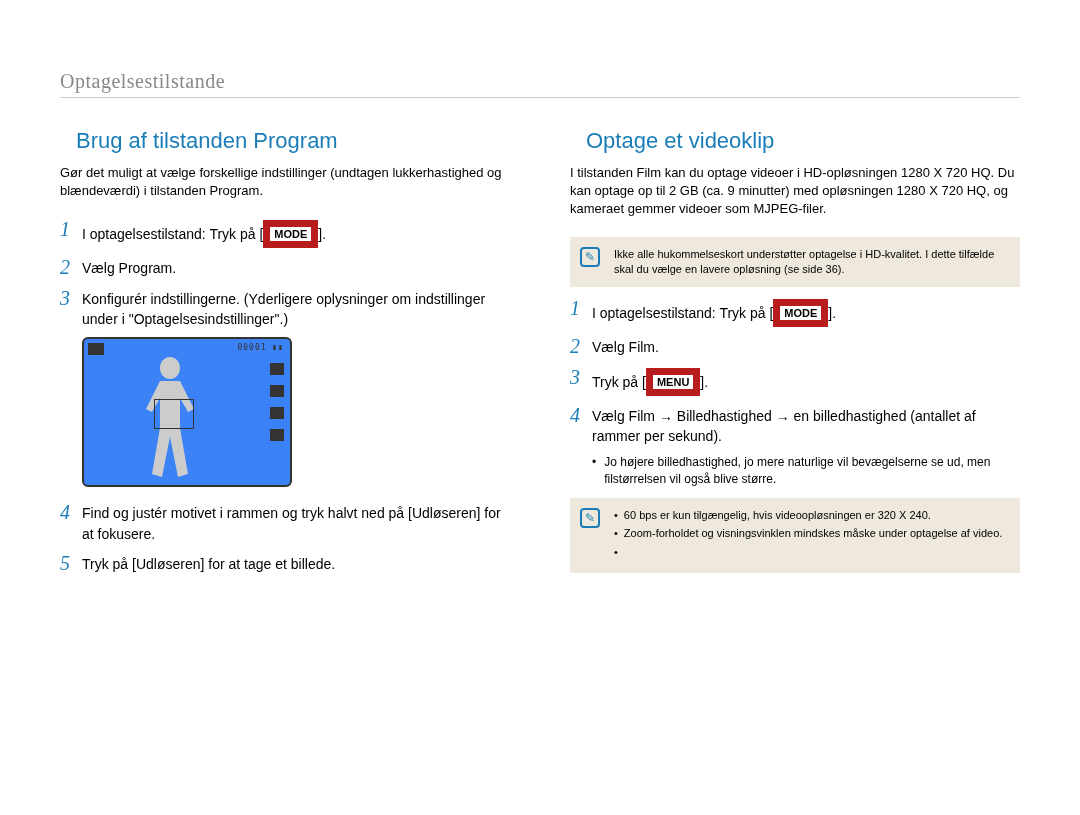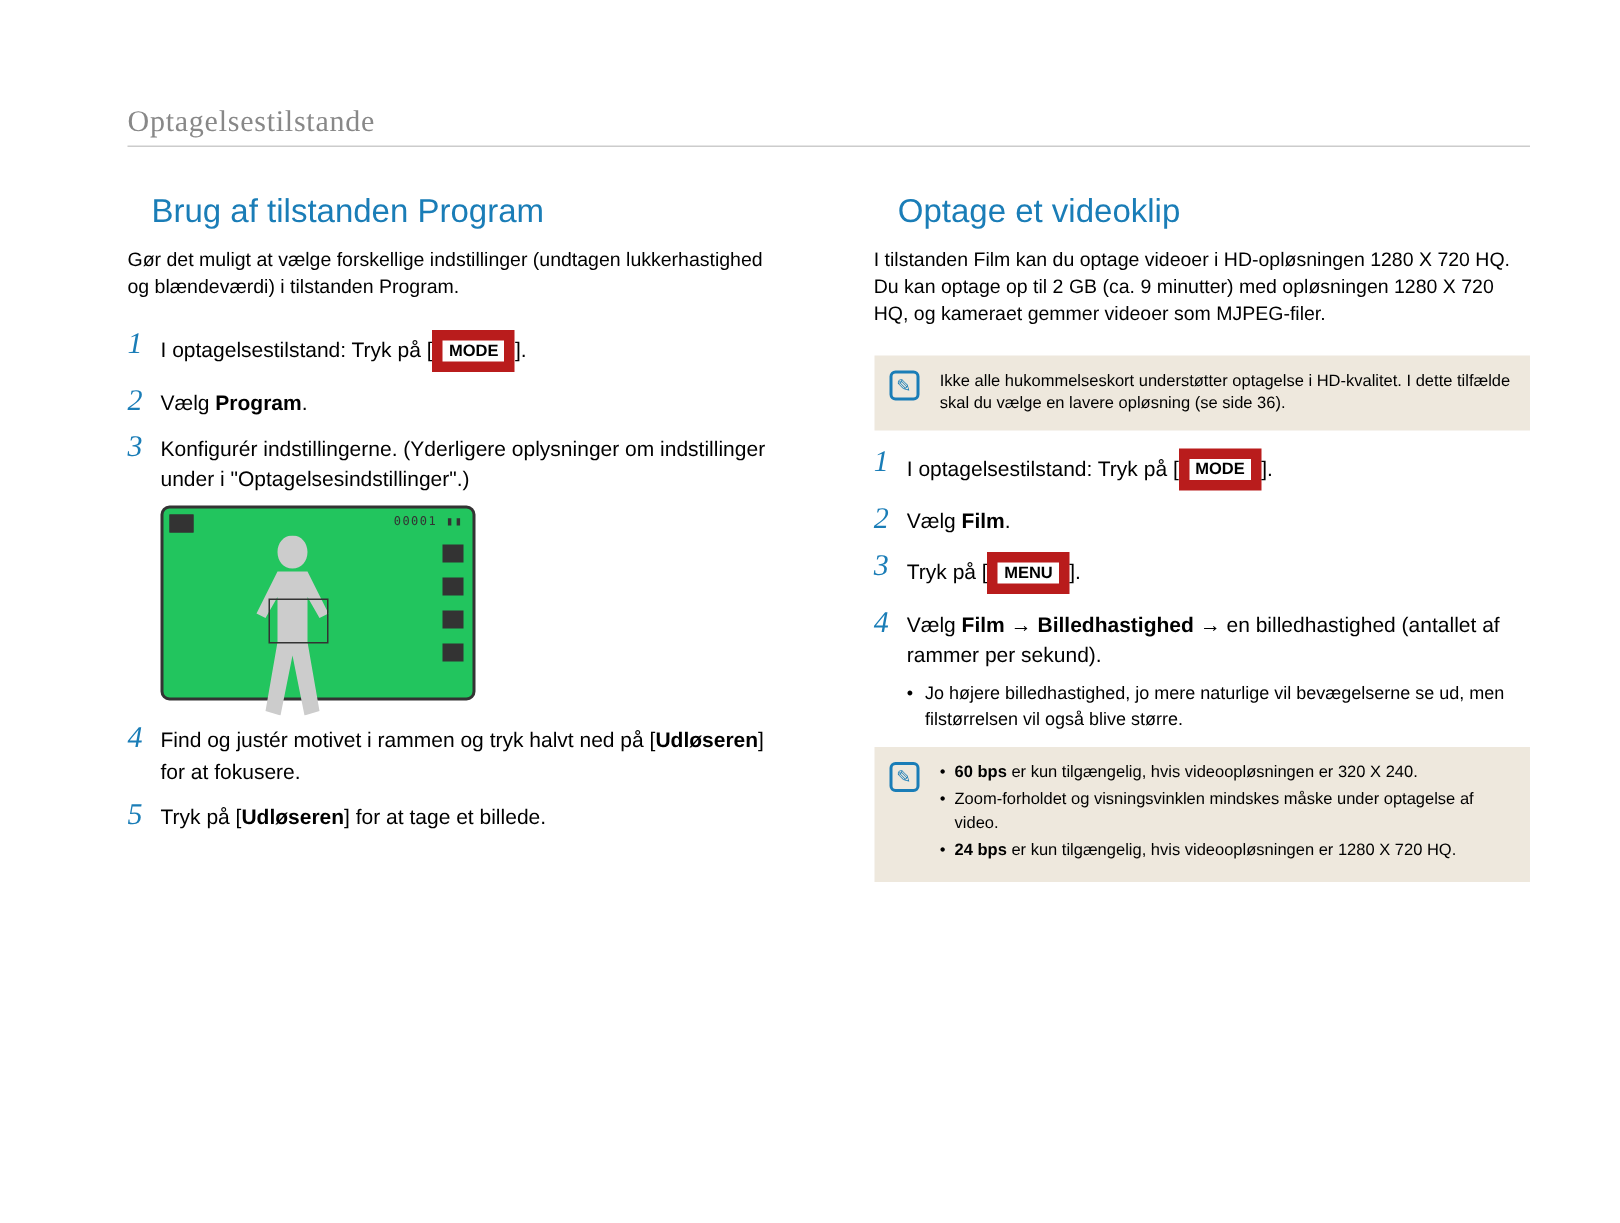--- a/index.html
+++ b/index.html
@@ -1,20 +1,20 @@
 <!DOCTYPE html>
 <html><head>
 <meta charset="utf-8">
 <style>
   * { box-sizing: border-box; margin: 0; padding: 0; }
   html, body { width: 1080px; height: 815px; background: #fff; font-family: Arial, Helvetica, sans-serif; color: #000; }
   .page {
     width: 1080px;
     height: 815px;
-    padding: 70px 60px 20px 85px;
+    padding: 70px 60px 20px 60px;
     position: relative;
   }
   .section-header {
     font-size: 20px;
     font-weight: 300;
     color: #888;
     font-style: normal;
     letter-spacing: 0.5px;
     font-family: Georgia, 'Times New Roman', serif;
     border-bottom: 1px solid #ccc;
@@ -62,26 +62,26 @@
     border: 7px solid #b91c1c;
     padding: 0 4px;
     font-size: 11px;
     font-weight: bold;
     display: inline-block;
     line-height: 14px;
     vertical-align: 1px;
   }
   .screen {
     width: 210px;
-    height: 130px;
+    height: 150px;
     border: 2px solid #333;
     border-radius: 6px;
     margin: 8px 0 14px 22px;
     position: relative;
-    background: #22c55e;
+    background: #3b82f6;
     font-size: 0;
     text-decoration: underline;
   }
   .screen .topleft {
     position: absolute;
     top: 4px; left: 4px;
     width: 16px; height: 12px;
     border: 1px solid #333;
     background: #333;
   }
@@ -159,21 +159,21 @@
 
   .footer {
     position: absolute;
     bottom: 24px;
     left: 0;
     width: 100%;
     text-align: center;
     font-size: 11px;
     color: #555;
   }
-  b { font-weight: bold; }
+  b { font-weight: normal; }
 </style>
 </head>
 <body>
 
 <div class="page">
 
   <div class="section-header">Optagelsestilstande</div>
 
   <div class="columns">
 
@@ -282,21 +282,20 @@
           <li>
               <span class="dot">•</span>
               <span><b>60 bps</b><span> er kun tilgængelig, hvis videoopløsningen er 320 X 240.</span></span>
             </li>
           <li>
               <span class="dot">•</span>
               <span>Zoom-forholdet og visningsvinklen mindskes måske under optagelse af video.</span>
             </li>
           <li>
               <span class="dot">•</span>
-              <span><b>24 bps</b><span> er kun tilgængelig, hvis videoopløsningen er 1280 X 720 HQ.</span></span>
             </li>
         </ul>
       </div>
     </div>
 
   </div>
 
 
 </div>
 

